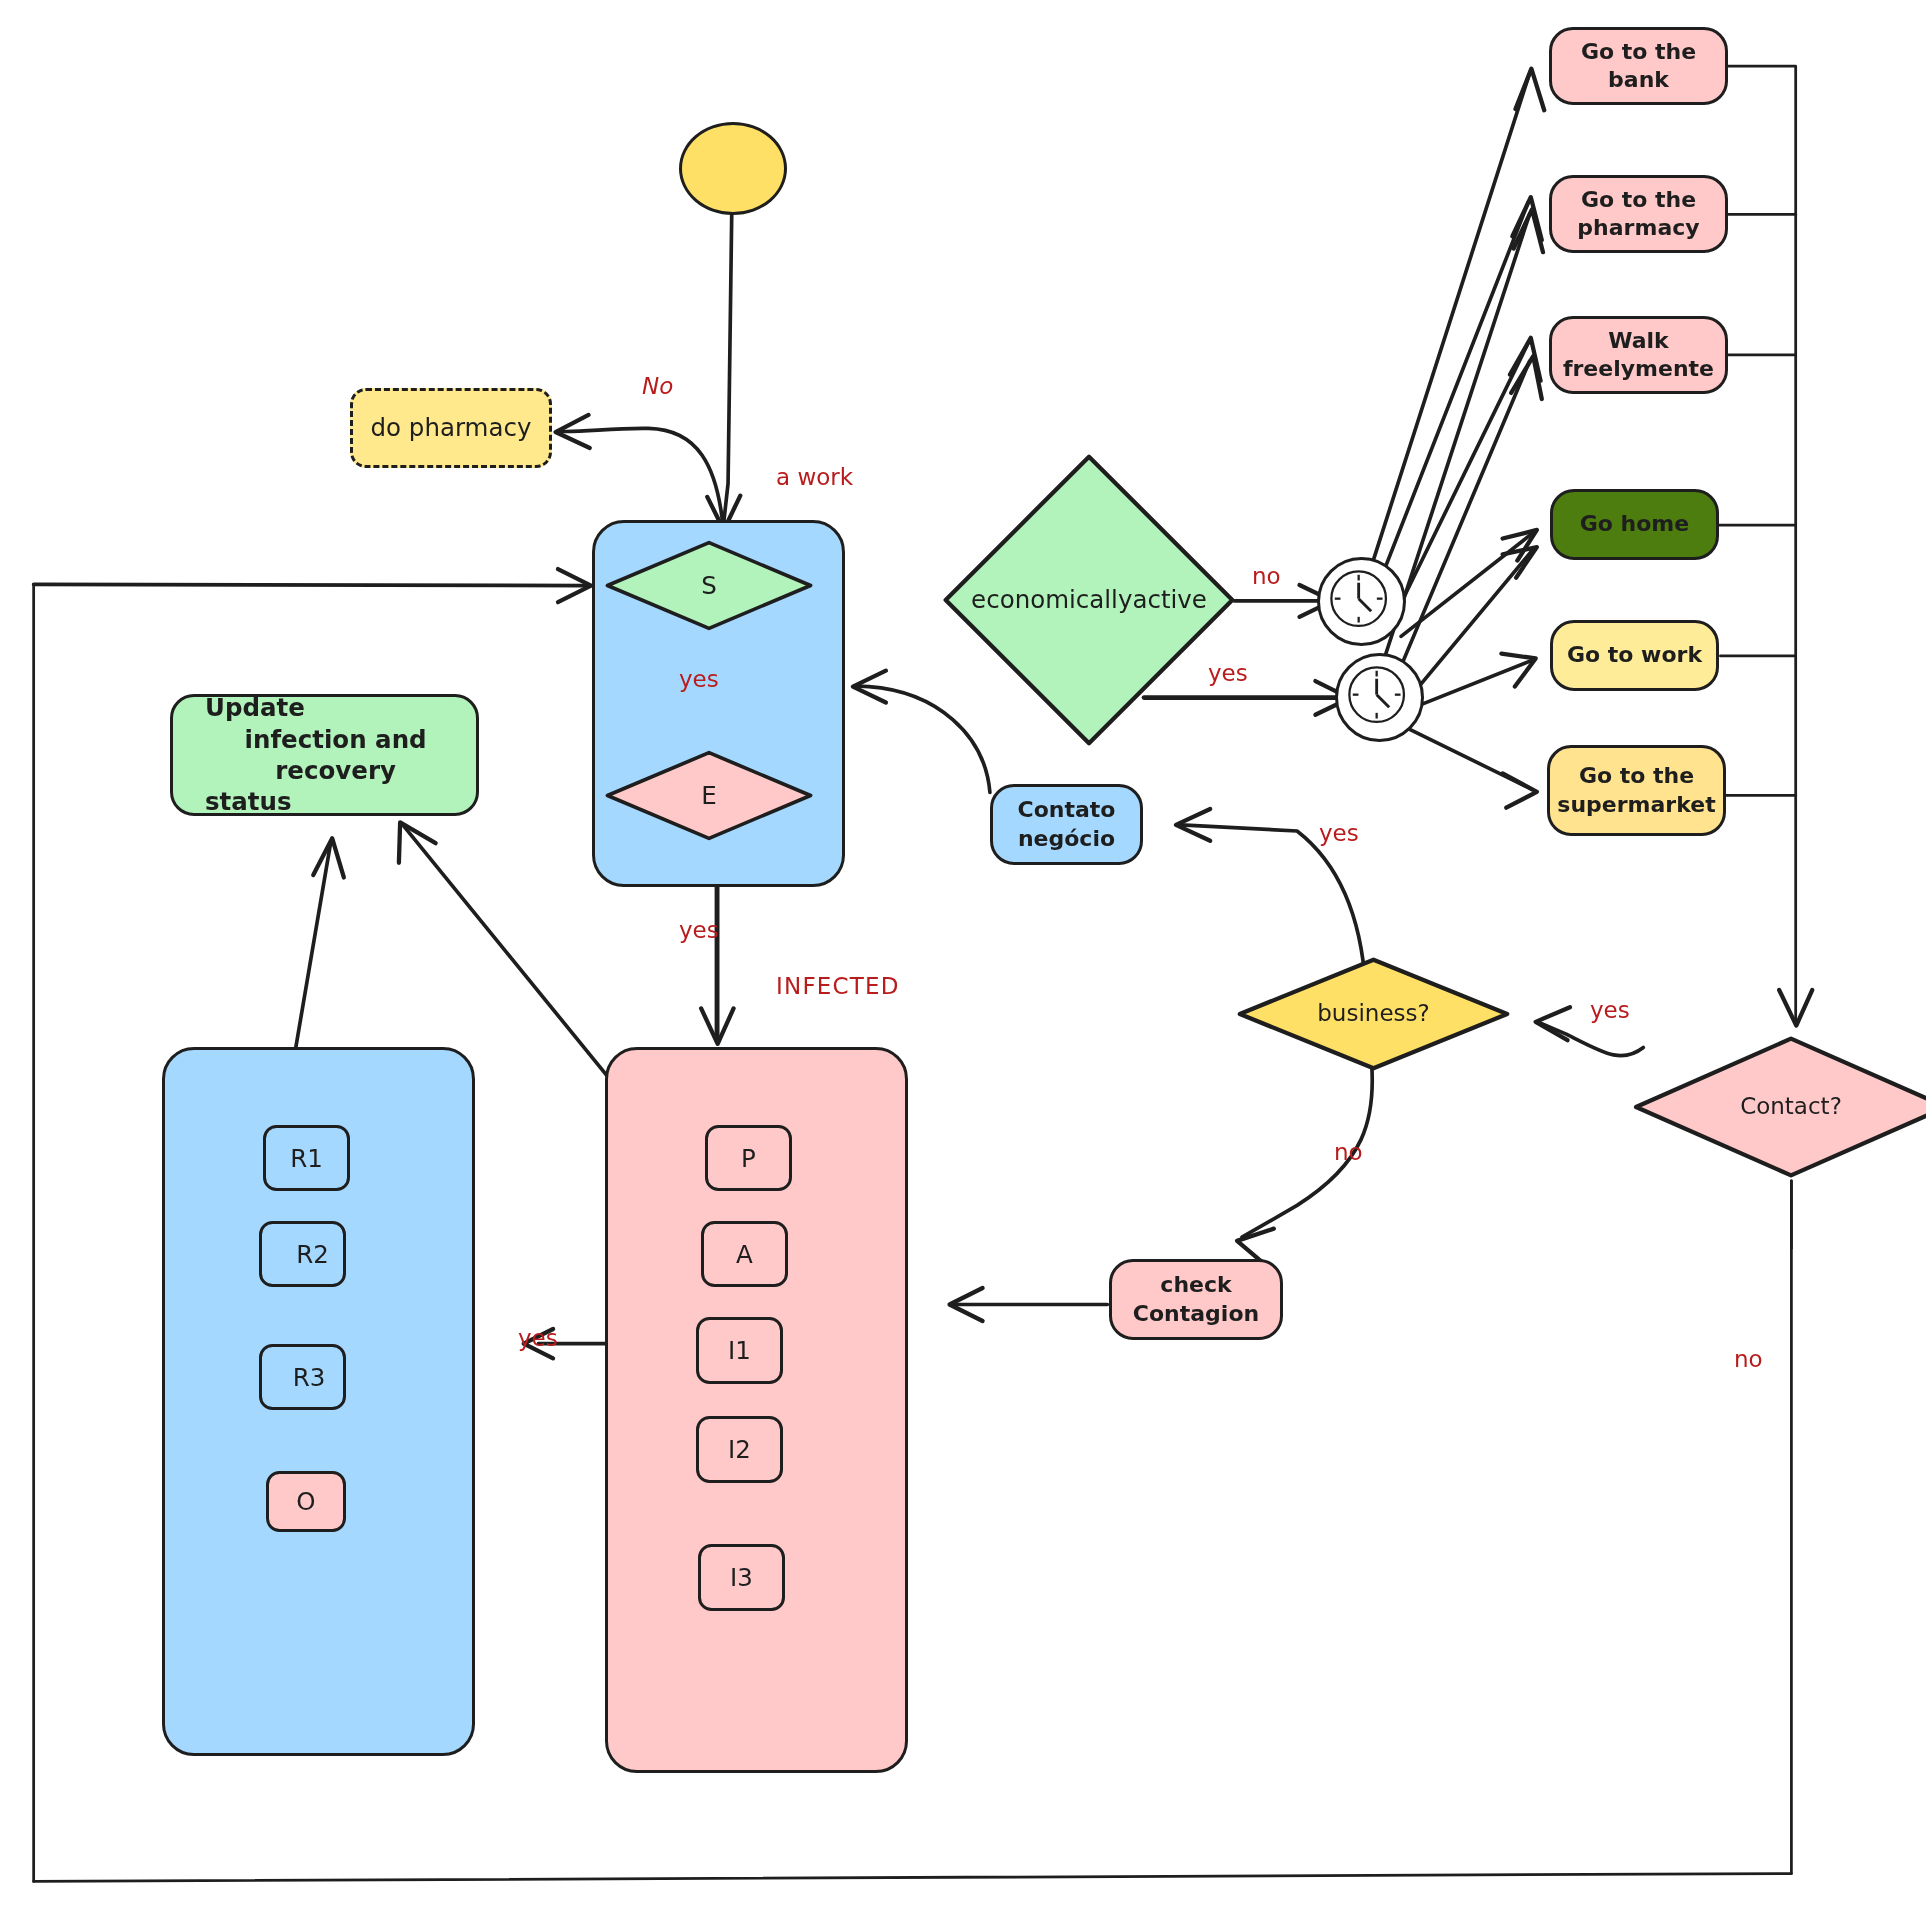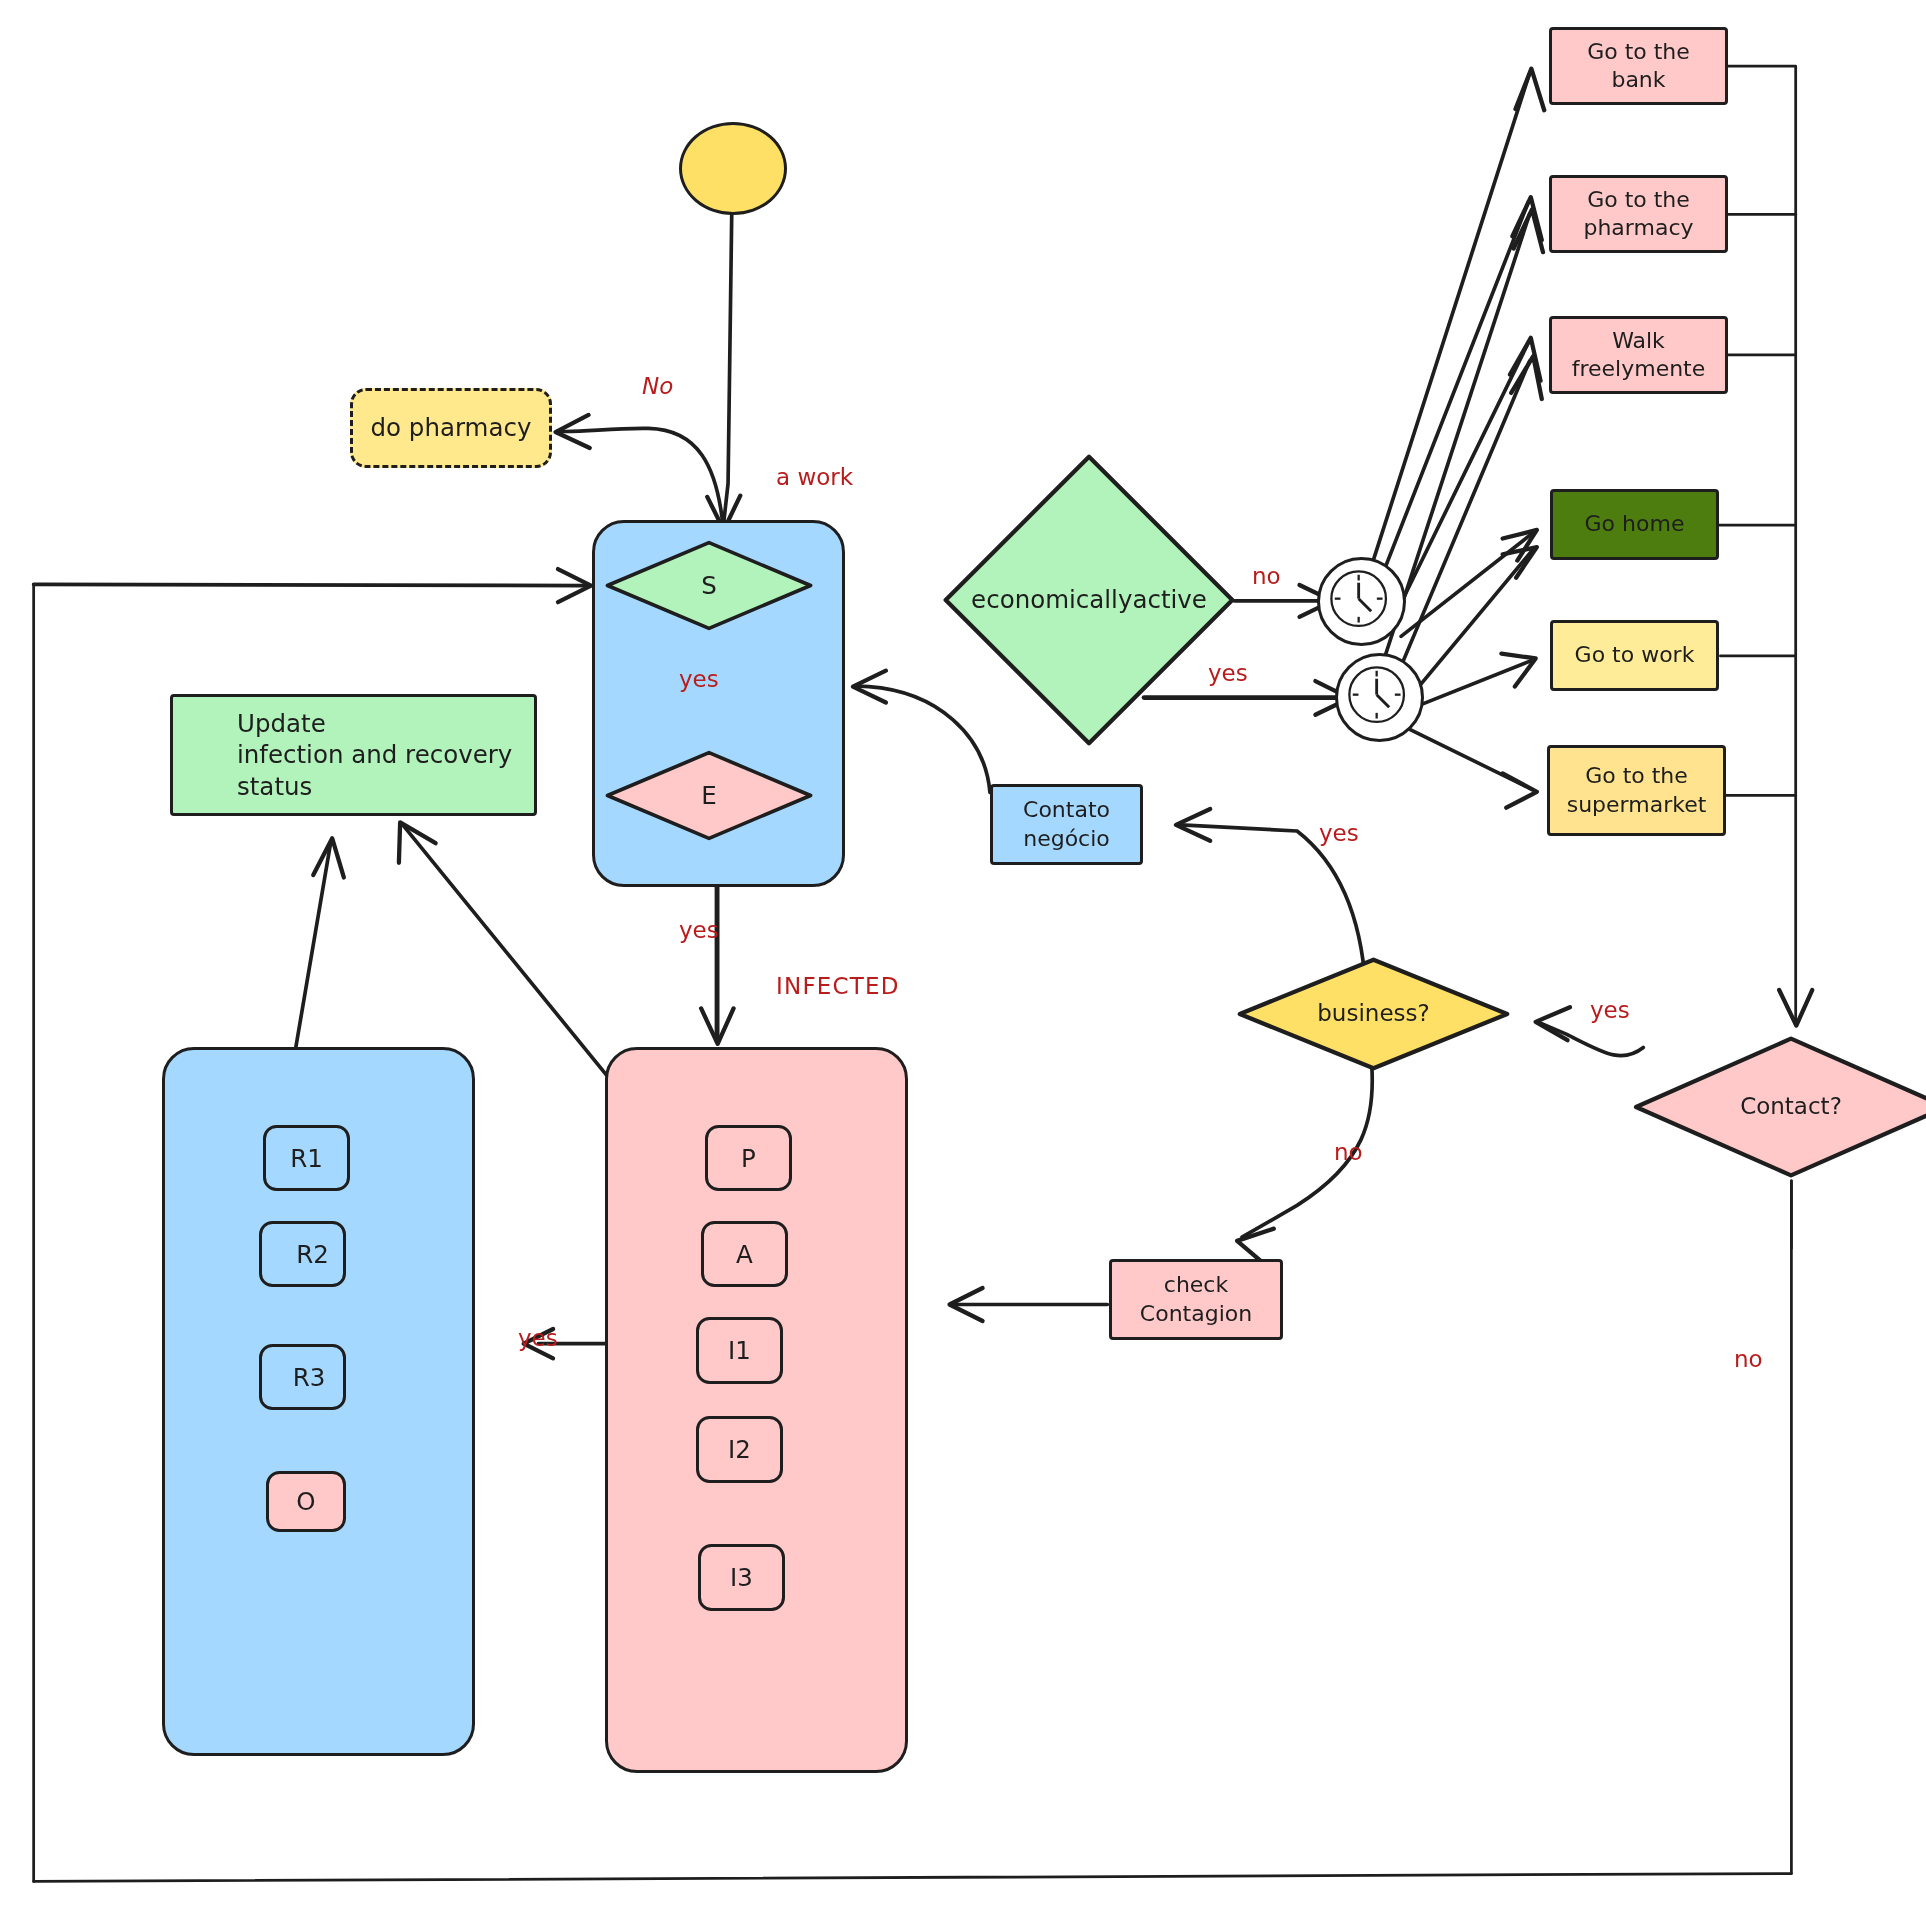--- a/index.html
+++ b/index.html
@@ -5,21 +5,21 @@
   html,body{margin:0;padding:0;background:#ffffff;}
   body{font-family:"DejaVu Sans", sans-serif;}
   #stage{position:relative;width:1926px;height:1914px;background:#fff;overflow:hidden;}
   svg#canvas{position:absolute;left:0;top:0;width:1926px;height:1914px;}
   .edge{fill:none;stroke:#1e1e1e;stroke-width:6;stroke-linecap:round;stroke-linejoin:round;}
   .edge-thin{fill:none;stroke:#1e1e1e;stroke-width:4.5;stroke-linecap:round;stroke-linejoin:round;}
   .edge-thick{fill:none;stroke:#1e1e1e;stroke-width:8;stroke-linecap:round;stroke-linejoin:round;}
   .arrowhead{fill:none;stroke:#1e1e1e;stroke-width:7;stroke-linecap:round;stroke-linejoin:round;}
   .node{position:absolute;box-sizing:border-box;display:flex;align-items:center;justify-content:center;
         text-align:center;color:#1e1e1e;line-height:1.28;}
-  .rrect{border:3.1px solid #1e1e1e;border-radius:4px;padding:6.1px 9.8px;}
+  .rrect{border:3.1px solid #1e1e1e;border-radius:24px;padding:6.1px 9.8px;font-weight:bold;}
   .rrect-dashed{border:3.7px dashed #1e1e1e;border-radius:16px;padding:6.1px 9.8px;}
   .label{position:absolute;color:#b91c1c;white-space:nowrap;}
   .diamond-wrap{position:absolute;}
   .diamond-wrap .dtxt{position:absolute;left:0;top:0;width:100%;height:100%;
         display:flex;align-items:center;justify-content:center;text-align:center;color:#1e1e1e;line-height:1.3;}
   .group{position:absolute;border:3.7px solid #1e1e1e;border-radius:32px;box-sizing:border-box;}
   .chip{position:absolute;border:3.1px solid #1e1e1e;border-radius:13.5px;box-sizing:border-box;
         display:flex;align-items:center;justify-content:center;color:#1e1e1e;}
   .clock{position:absolute;border:3.1px solid #1e1e1e;border-radius:50%;box-sizing:border-box;background:#fff;}
   .fs-md{font-size:24.5px;}
@@ -136,21 +136,21 @@
     <svg viewBox="0 0 340 148" width="208" height="91">
       <polygon points="170,4 336,74 170,144 4,74" fill="#ffc9c9" stroke="#1e1e1e" stroke-width="6" stroke-linejoin="round"></polygon>
     </svg>
     <div class="dtxt fs-md">E</div>
   </div>
 
   <div class="label fs-sm" style="left:679px;top:917px;">yes</div>
 
   <div class="label fs-sm" style="left:776px;top:973px;letter-spacing:1.2px;">INFECTED</div>
 
-  <div class="node rrect" style="left:170px;top:694px;width:367px;height:122px;background:#b2f2bb;flex-direction:column;align-items:flex-start;justify-content:center;padding-left:64px;">
+  <div class="node rrect" style="left:170px;top:694px;width:309px;height:122px;background:#b2f2bb;flex-direction:column;align-items:flex-start;justify-content:center;padding-left:32px;">
     <span class="fs-md">Update</span>
     <span class="fs-md">infection and recovery</span>
     <span class="fs-md">status</span>
   </div>
 
   <div class="diamond-wrap" style="left:942px;top:453px;width:294px;height:294px;">
     <svg viewBox="0 0 480 480" width="294" height="294">
       <polygon points="240,6 474,240 240,474 6,240" fill="#b2f2bb" stroke="#1e1e1e" stroke-width="7" stroke-linejoin="round"></polygon>
     </svg>
     <div class="dtxt" style="flex-direction:row;">

